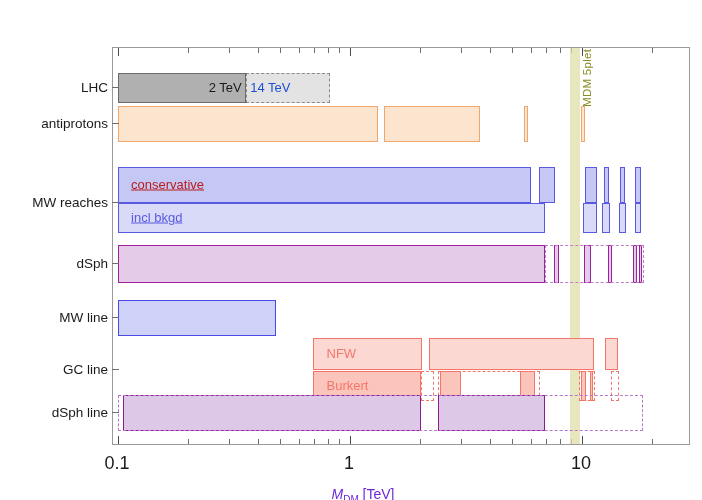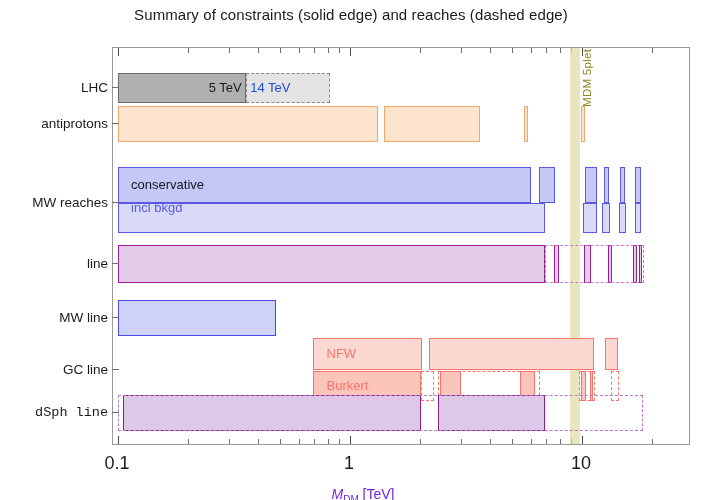--- a/index.html
+++ b/index.html
@@ -66,21 +66,20 @@
   .bar-text{
     position:absolute;font-size:13px;white-space:nowrap;
     transform:translateY(-50%);
   }
 </style>
 </head>
 <body>
 
 <div id="root">
 
-  <div class="chart-title">Summary of constraints (solid edge) and reaches (dashed edge)</div>
 
   <div class="plot-frame" id="frame">
       <div class="tick top major" style="left: 5px; height: 8px;"></div>
       <div class="tick bot major" style="left: 5px; height: 8px;"></div>
       <div class="tick top" style="left: 74.839px; height: 5px;"></div>
       <div class="tick bot" style="left: 74.839px; height: 5px;"></div>
       <div class="tick top" style="left: 115.692px; height: 5px;"></div>
       <div class="tick bot" style="left: 115.692px; height: 5px;"></div>
       <div class="tick top" style="left: 144.678px; height: 5px;"></div>
       <div class="tick bot" style="left: 144.678px; height: 5px;"></div>
@@ -162,47 +161,47 @@
   <div id="labels-layer"></div>
 
   <div class="axis-title">
     <i>M</i><sub>DM</sub><span> [TeV]</span>
   </div>
 
 <div class="tick-label" style="left: 117px; top: 453px;">0.1</div>
     <div class="tick-label" style="left: 349px; top: 453px;">1</div>
     <div class="tick-label" style="left: 581px; top: 453px;">10</div>
     <div class="mdm-band-label" style="left: 581.258px; top: 107px; color: rgb(138, 139, 34);">MDM 5plet</div>
-    <div class="bar-text" style="color: rgb(26, 26, 26); top: 87px; left: 241.774px; transform: translate(-100%, -50%);">5 TeV</div>
+    <div class="bar-text" style="color: rgb(26, 26, 26); top: 87px; left: 241.774px; transform: translate(-100%, -50%);">2 TeV</div>
     <div class="bar-text" style="color: #1d4ed8; top: 87px; left: 250.175px;">14 TeV</div>
-    <div class="bar-text" style="color: #0f172a; top: 184px; left: 131.082px;">conservative</div>
-    <div class="bar-text" style="color: rgb(90, 90, 224); top: 207px; left: 131.082px;">incl bkgd</div>
+    <div class="bar-text" style="color: #b91c1c; top: 184px; left: 131.082px; text-decoration: underline;">conservative</div>
+    <div class="bar-text" style="color: rgb(90, 90, 224); top: 217px; left: 131.082px; text-decoration: underline;">incl bkgd</div>
     <div class="bar-text" style="color: rgb(244, 118, 106); top: 353px; left: 326.517px;">NFW</div>
     <div class="bar-text" style="color: rgb(244, 118, 106); top: 385px; left: 326.517px;">Burkert</div>
     <div class="row-label-wrap" style="top: 87px;">
       <div class="row-label" style="top: 0px;">LHC</div>
     </div>
     <div class="row-tick" style="top: 87px;"></div>
     <div class="row-label-wrap" style="top: 123px;">
       <div class="row-label" style="top: 0px;">antiprotons</div>
     </div>
     <div class="row-tick" style="top: 123px;"></div>
     <div class="row-label-wrap" style="top: 202px;">
       <div class="row-label" style="top: 0px;">MW reaches</div>
     </div>
     <div class="row-tick" style="top: 202px;"></div>
     <div class="row-label-wrap" style="top: 263px;">
-      <div class="row-label" style="top: 0px;">line</div>
+      <div class="row-label" style="top: 0px;">dSph</div>
     </div>
     <div class="row-tick" style="top: 263px;"></div>
     <div class="row-label-wrap" style="top: 317px;">
       <div class="row-label" style="top: 0px;">MW line</div>
     </div>
     <div class="row-tick" style="top: 317px;"></div>
     <div class="row-label-wrap" style="top: 369px;">
       <div class="row-label" style="top: 0px;">GC line</div>
     </div>
     <div class="row-tick" style="top: 369px;"></div>
     <div class="row-label-wrap" style="top: 412px;">
-      <div class="row-label" style="top: 0px; font-family: Liberation Mono, monospace;">dSph line</div>
+      <div class="row-label" style="top: 0px;">dSph line</div>
     </div>
     <div class="row-tick" style="top: 412px;"></div>
   </div>
 
 </body></html>

